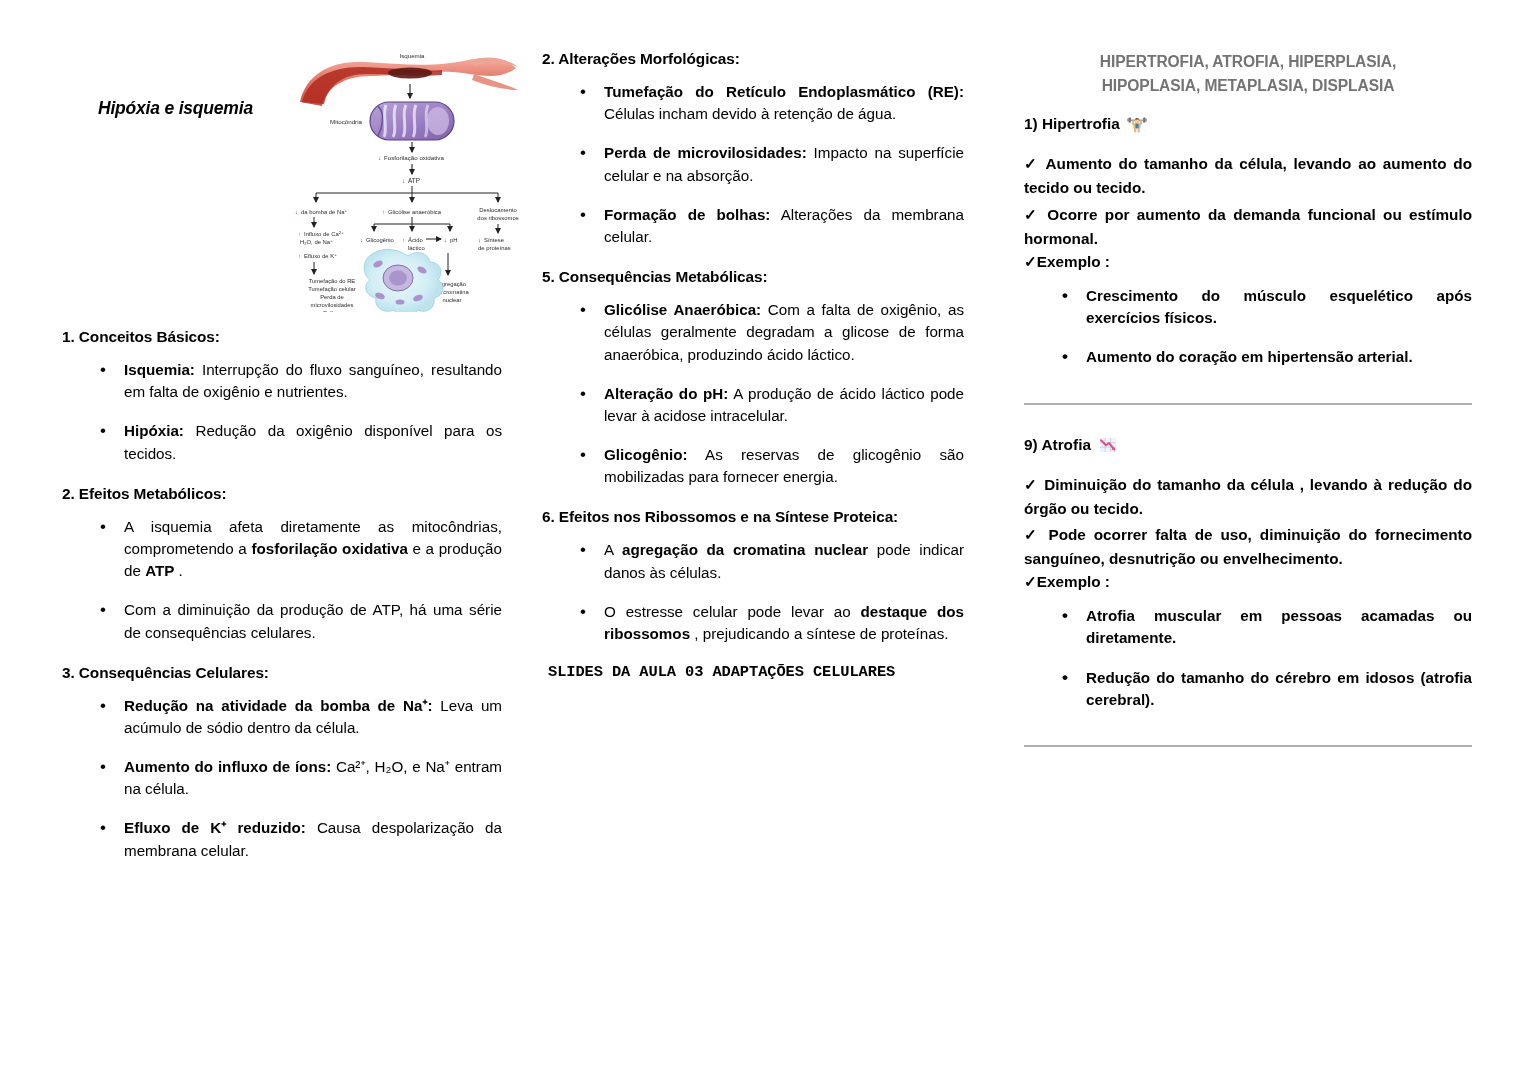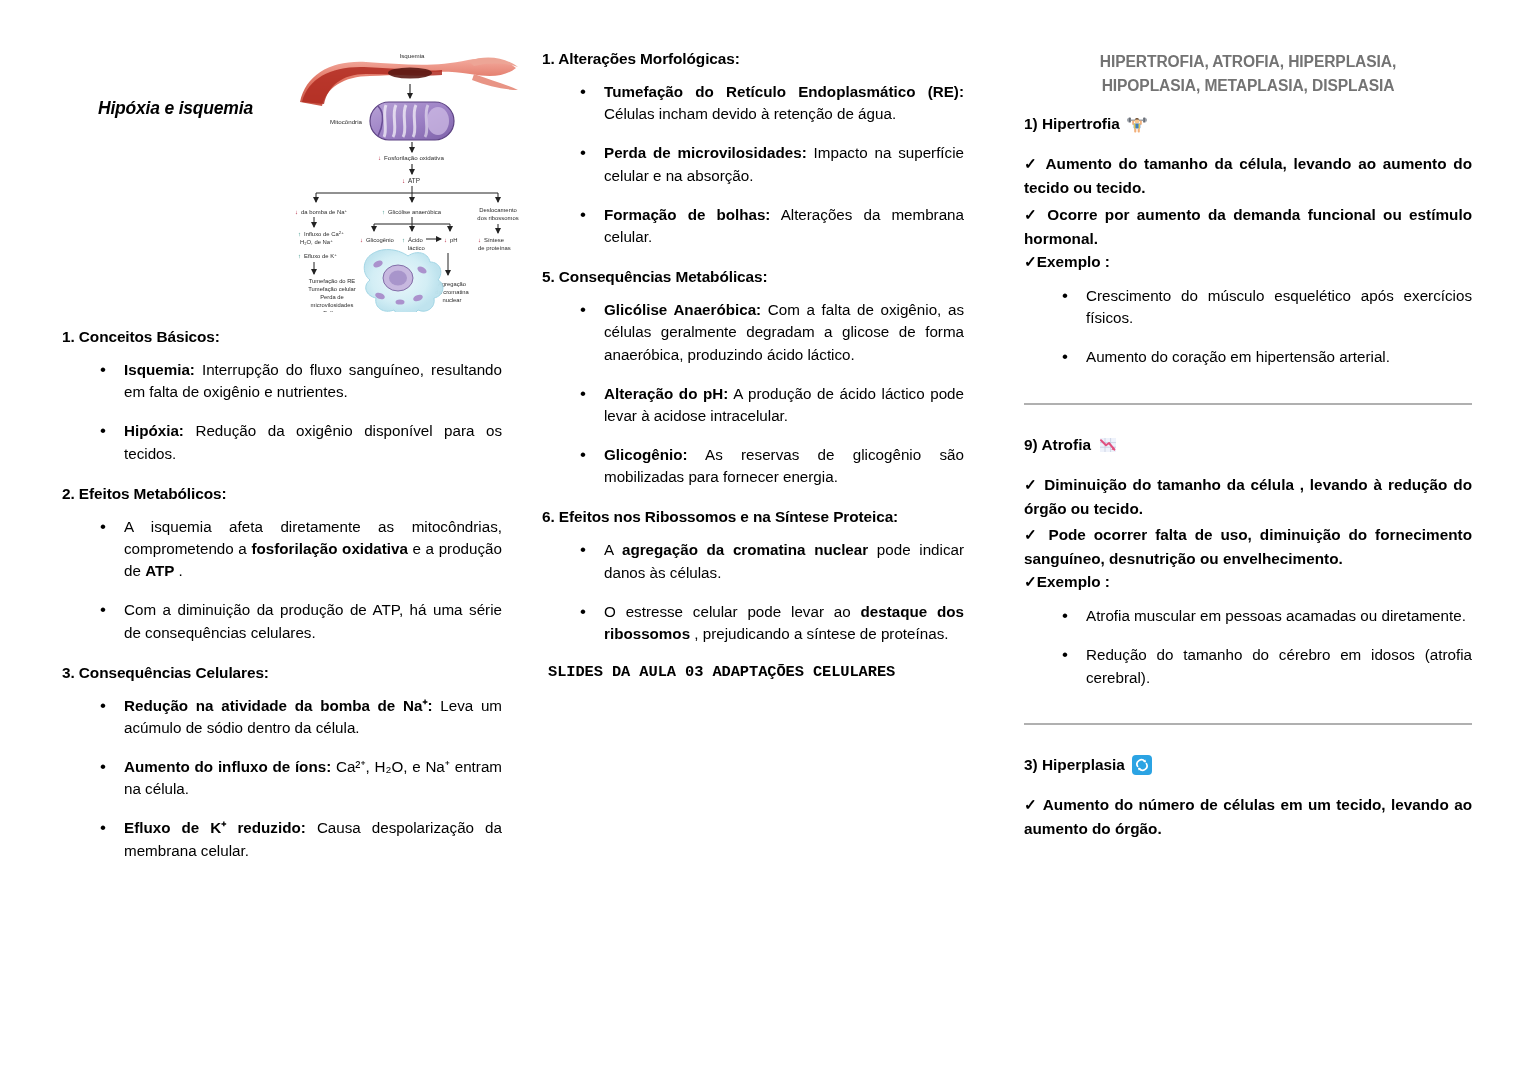--- a/index.html
+++ b/index.html
@@ -113,21 +113,21 @@
     line-height: 1.58;
     text-align: justify;
     text-justify: inter-word;
     margin: 0 0 2px 0;
   }
   .r-exemplo {
     font-size: 15.3px;
     font-weight: bold;
     margin: 0 0 14px 0;
   }
-  ul.bul.bold > li { font-weight: normal; }
+  ul.bul.bold > li { font-weight: bold; }
   hr.sep {
     border: none;
     border-top: 2px solid #b0b0b0;
     margin: 34px 0 30px 0;
   }
 
   
   .emoji-ico {
     display: inline-block;
     width: 20px; height: 20px;
@@ -319,21 +319,21 @@
         <li><b>Redução na atividade da bomba de Na⁺:</b><span> Leva um acúmulo de sódio dentro da célula.</span></li>
         <li><b>Aumento do influxo de íons:</b><span> Ca²⁺, H₂O, e Na⁺ entram na célula.</span></li>
         <li><b>Efluxo de K⁺ reduzido:</b><span> Causa despolarização da membrana celular.</span></li>
       </ul>
     </div>
   </div>
 
   <div class="col col-mid">
 
     <div>
-      <div class="sec-head">1. Alterações Morfológicas:</div>
+      <div class="sec-head">2. Alterações Morfológicas:</div>
       <ul class="bul">
         <li><b>Tumefação do Retículo Endoplasmático (RE):</b><span> Células incham devido à retenção de água.</span></li>
         <li><b>Perda de microvilosidades:</b><span> Impacto na superfície celular e na absorção.</span></li>
         <li><b>Formação de bolhas:</b><span> Alterações da membrana celular.</span></li>
       </ul>
     </div>
 
     <div style="margin-top:20px">
       <div class="sec-head">5. Consequências Metabólicas:</div>
       <ul class="bul">
@@ -415,29 +415,15 @@
       <div class="r-para">✓ Pode ocorrer falta de uso, diminuição do fornecimento sanguíneo, desnutrição ou envelhecimento.</div>
       <div class="r-exemplo">✓Exemplo :</div>
       <ul class="bul bold">
         <li>Atrofia muscular em pessoas acamadas ou diretamente.</li>
         <li>Redução do tamanho do cérebro em idosos (atrofia cerebral).</li>
       </ul>
     </div>
 
     <hr class="sep">
 
-    <div>
-      <div class="r-head">
-        <span>3) Hiperplasia</span>
-        <span class="emoji-ico ico-refresh">
-          <svg width="16" height="16" viewBox="0 0 16 16" xmlns="http://www.w3.org/2000/svg">
-            <path d="M3.6,9.4 A4.4,4.4 0 0 1 10.8,4.4" fill="none" stroke="#ffffff" stroke-width="1.7" stroke-linecap="round"></path>
-            <path d="M12.4,6.6 A4.4,4.4 0 0 1 5.2,11.6" fill="none" stroke="#ffffff" stroke-width="1.7" stroke-linecap="round"></path>
-            <path d="M11.2,2.4 L12.1,5.2 L9.2,5.0 Z" fill="#ffffff"></path>
-            <path d="M4.8,13.6 L3.9,10.8 L6.8,11.0 Z" fill="#ffffff"></path>
-          </svg>
-        </span>
-      </div>
-      <div class="r-para">✓ Aumento do número de células em um tecido, levando ao aumento do órgão.</div>
-    </div>
   </div>
 
 </div>
 
 </body></html>

